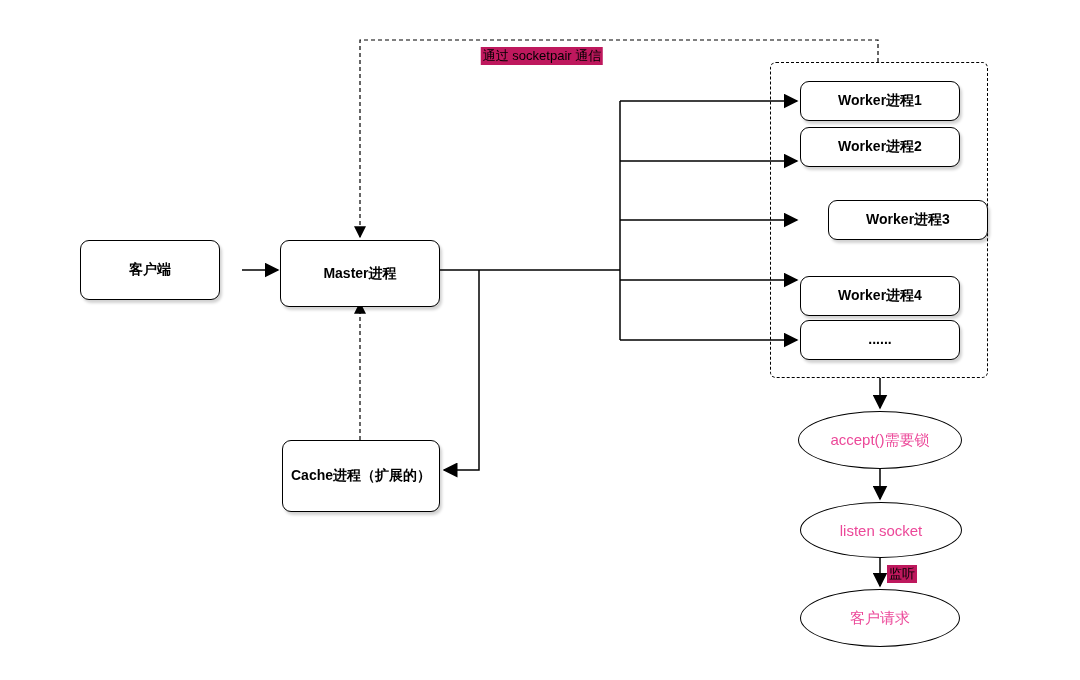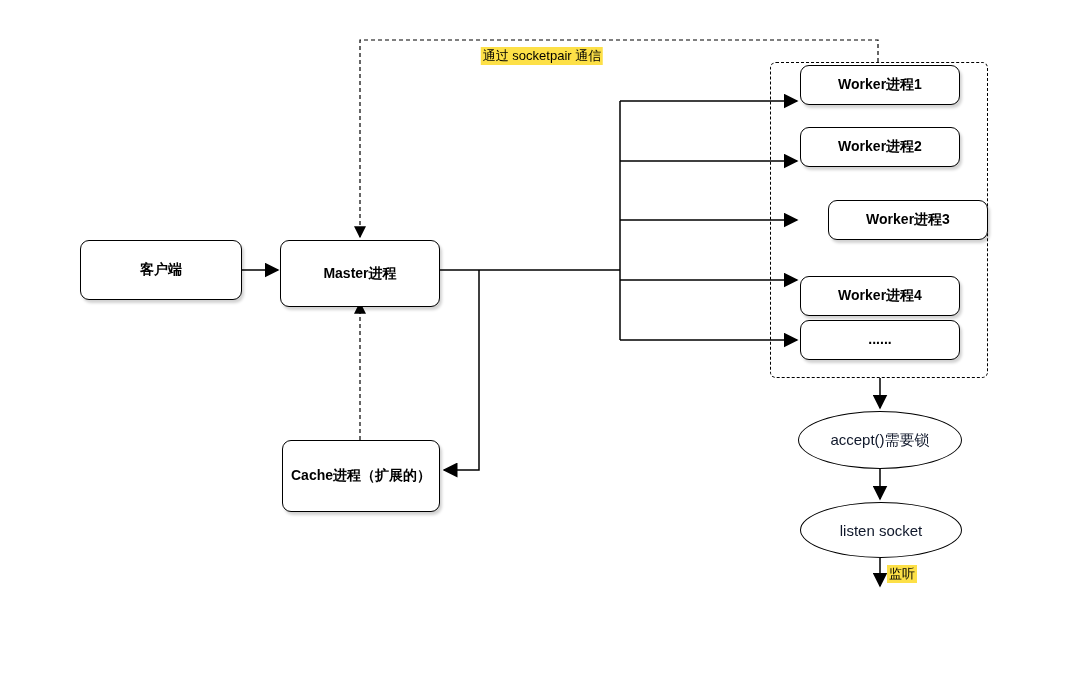--- a/index.html
+++ b/index.html
@@ -47,42 +47,42 @@
   .ellipse {
     position: absolute;
     background: #ffffff;
     border: 1px solid #000000;
     border-radius: 50%;
     display: flex;
     align-items: center;
     justify-content: center;
     font-size: 15px;
     font-weight: normal;
-    color: #0f172a;
+    color: #ec4899;
     text-align: center;
   }
 
   .edge-label {
     position: absolute;
     font-size: 13px;
     color: #000000;
-    background: #fde047;
+    background: #be185d;
     white-space: nowrap;
     padding: 0 2px;
   }
 
   .edge-label.centered { transform: translateX(-50%); }
 
   
-  .node-client  { left: 80px;  top: 240px; width: 162px; height: 60px; text-align: center; }
+  .node-client  { left: 80px;  top: 240px; width: 140px; height: 60px; text-align: center; }
   .node-master  { left: 280px; top: 240px; width: 160px; height: 67px; }
   .node-cache   { left: 282px; top: 440px; width: 158px; height: 72px; }
 
   .node-worker  { left: 800px; width: 160px; height: 40px; }
-  .node-worker1 { top: 65px; }
+  .node-worker1 { top: 81px; }
   .node-worker2 { top: 127px; }
   .node-worker3 { top: 200px; margin-left: 28px; }
   .node-worker4 { top: 276px; }
   .node-workerN { top: 320px; }
 
   .workers-frame { left: 770px; top: 62px; width: 218px; height: 316px; }
 
   .ellipse-accept  { left: 798px; top: 411px; width: 164px; height: 58px; }
   .ellipse-listen  { left: 800px; top: 502px; width: 162px; height: 56px; }
   .ellipse-request { left: 800px; top: 589px; width: 160px; height: 58px; }
@@ -135,17 +135,18 @@
   <div class="node node-cache">Cache进程（扩展的）</div>
 
   <div class="node node-worker node-worker1">Worker进程1</div>
   <div class="node node-worker node-worker2">Worker进程2</div>
   <div class="node node-worker node-worker3">Worker进程3</div>
   <div class="node node-worker node-worker4">Worker进程4</div>
   <div class="node node-worker node-workerN">......</div>
 
   <div class="ellipse ellipse-accept">accept()需要锁</div>
   <div class="ellipse ellipse-listen">listen socket</div>
+  <div class="ellipse ellipse-request">客户请求</div>
 
   <div class="edge-label centered label-socketpair">通过 socketpair 通信</div>
   <div class="edge-label label-listen">监听</div>
 
 </div>
 
 </body></html>

